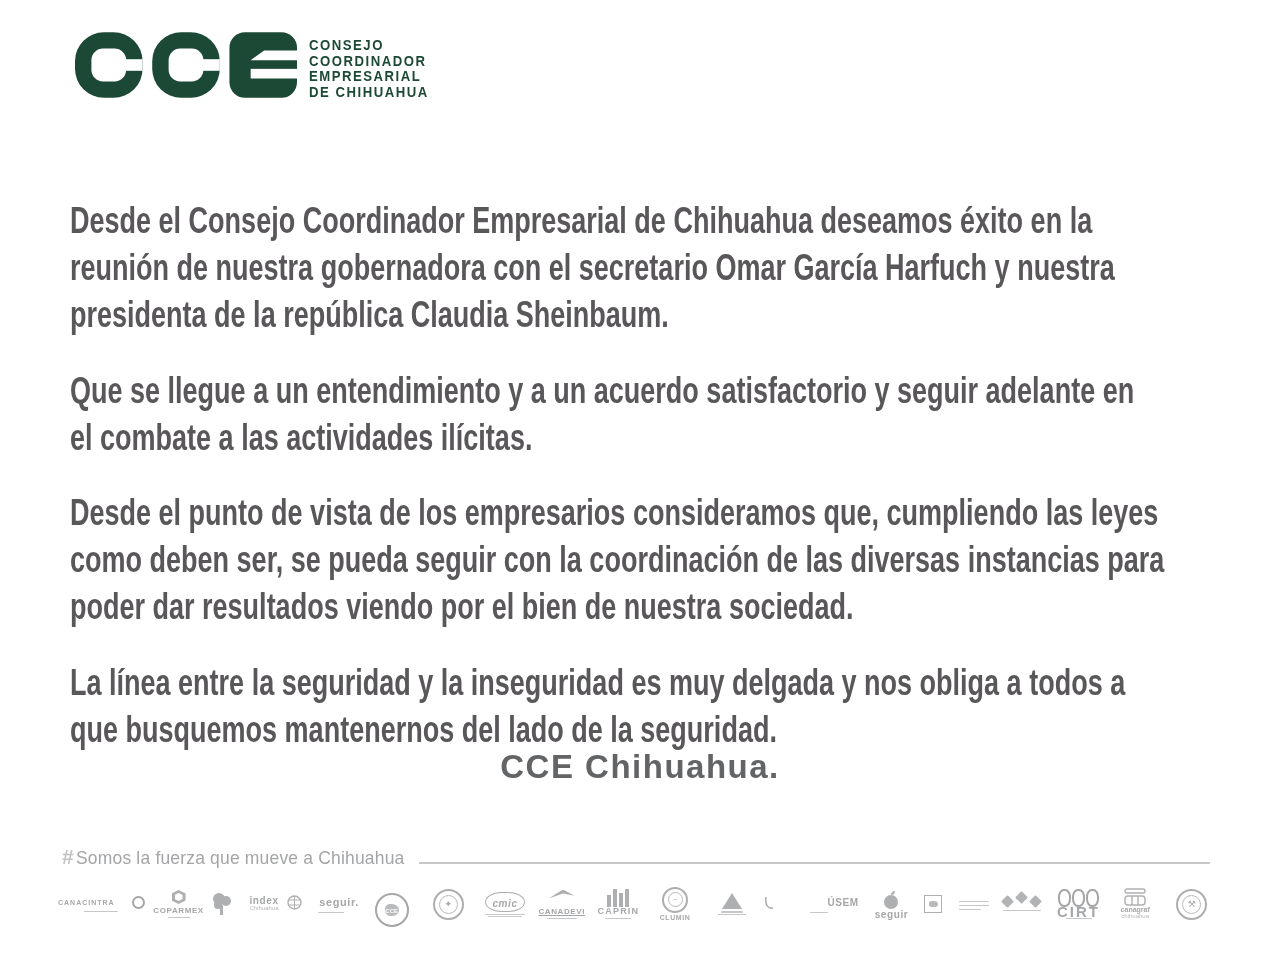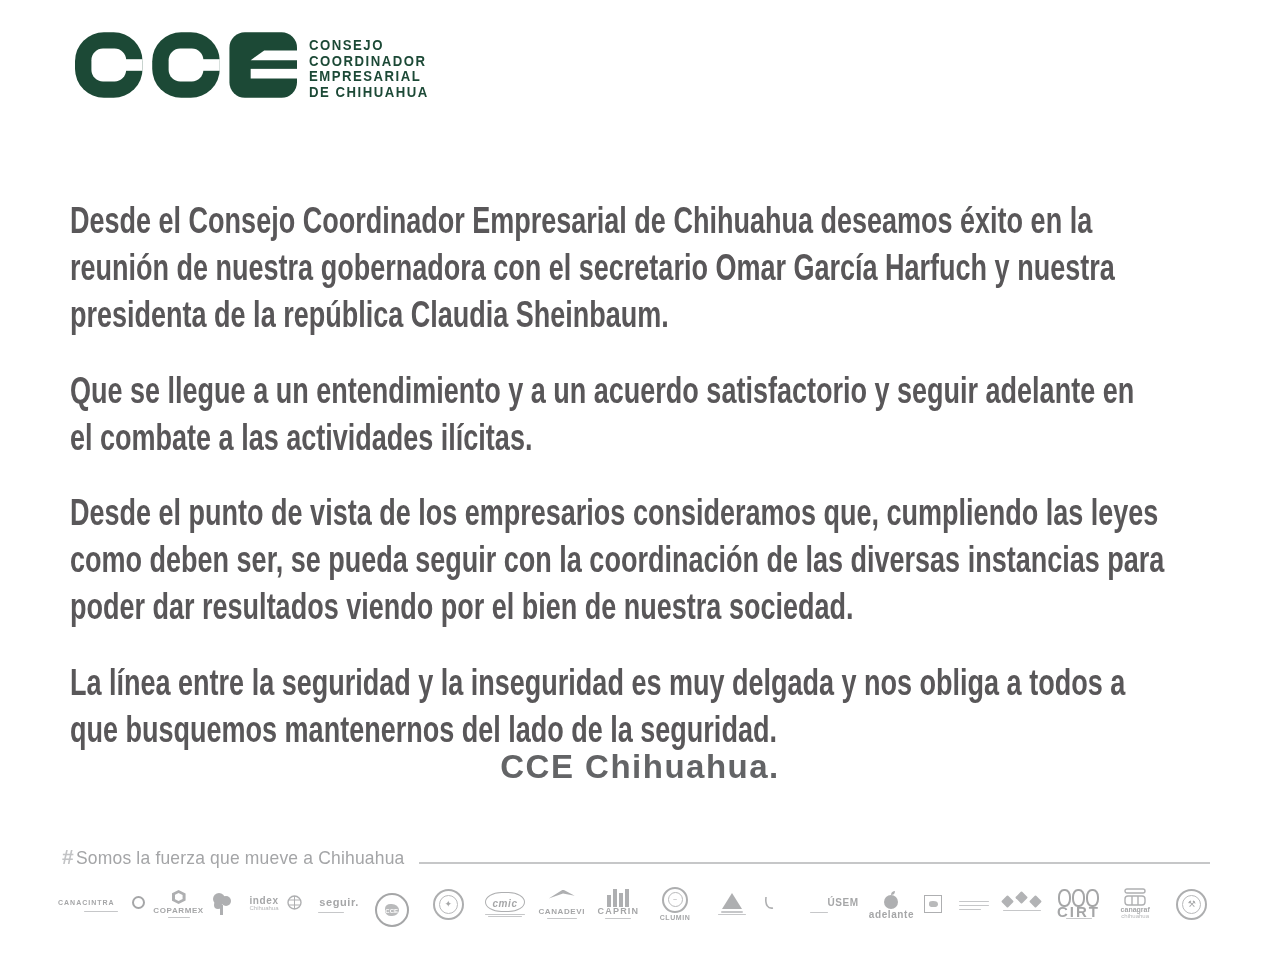--- a/index.html
+++ b/index.html
@@ -168,21 +168,21 @@
     <div class="lg">
       <span style="border:1.5px solid #9b9c9e;border-radius:50%/60%;padding:0 6px;">
         <span class="lbl lower" style="font-size:10px;font-style:italic;">cmic</span>
       </span>
       <span class="bar" style="width:40px;height:1px;"></span>
       <span class="bar" style="width:34px;height:1px;margin-top:1px;"></span>
     </div>
 
     <div class="lg">
       <span class="roof"></span>
-      <span class="lbl" style="margin-top:8px;">CANADEVI</span>
+      <span class="lbl" style="margin-top:8px;text-decoration:underline;">CANADEVI</span>
       <span class="bar" style="width:30px;height:1px;"></span>
     </div>
 
     <div class="lg">
       <span class="bars3">
         <i style="height:12px;"></i>
           <i style="height:18px;"></i>
           <i style="height:14px;"></i>
           <i style="height:18px;"></i>
       </span>
@@ -211,21 +211,21 @@
         <span class="lbl" style="font-size:10px;padding-left:36px;">ÚSEM</span>
       </div>
       <span class="bar" style="width:18px;height:1px;margin-left:14px;"></span>
     </div>
 
     <div class="lg">
       <svg width="20" height="20" viewBox="0 0 20 20">
         <circle cx="10" cy="12" r="7" fill="#9b9c9e"></circle>
         <path d="M10 5 C10 2 12 1 14 1 C14 4 12 5 10 5Z" fill="#9b9c9e"></path>
       </svg>
-      <span class="lbl lower" style="font-size:10px;font-weight:bold;">adelante</span>
+      <span class="lbl lower" style="font-size:10px;font-weight:bold;">seguir</span>
     </div>
 
     <div class="lg">
       <div class="row">
         <span style="border:1.5px solid #9b9c9e;width:16px;height:16px;display:flex;align-items:center;justify-content:center;">
           <span class="blob" style="width:9px;height:6px;"></span>
         </span>
         <div class="col" style="align-items:flex-start;gap:1px;">
           <span class="bar" style="width:30px;height:1px;"></span>
           <span class="bar" style="width:30px;height:1px;"></span>

